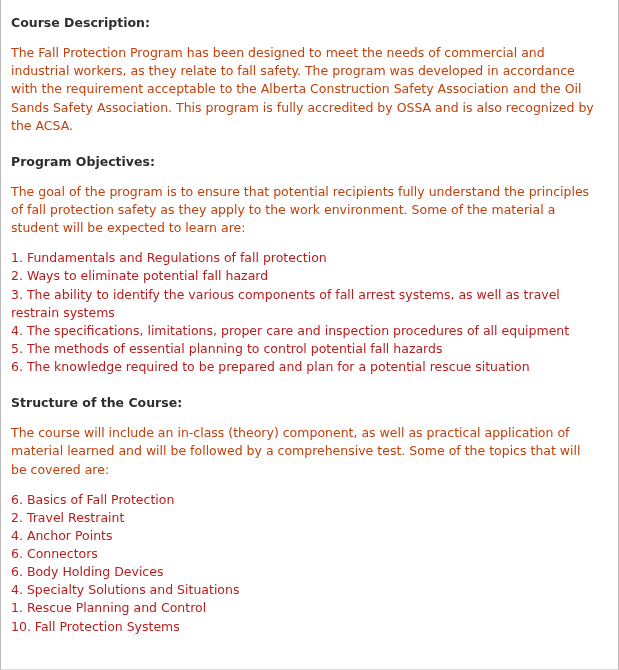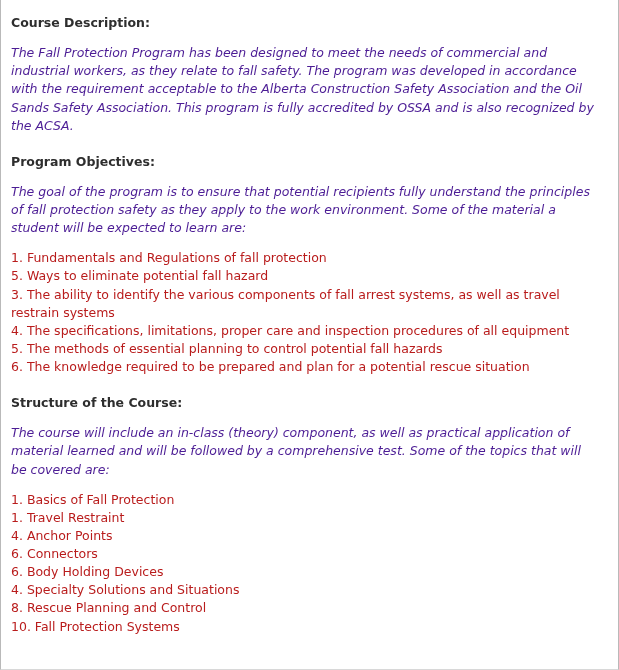--- a/index.html
+++ b/index.html
@@ -30,22 +30,21 @@
     font-weight: bold;
     color: #2e2e2e;
     margin: 0 0 12px 0;
     font-size: 12.5px;
   }
   .heading.spaced {
     margin-top: 18px;
   }
   .para {
     margin: 0 0 12px 0;
-    color: #4c1d95;
-    font-style: italic;
+    color: #c2410c;
   }
   .list {
     margin: 0 0 12px 0;
   }
   .list-item {
     margin: 0;
     color: #b91c1c;
     white-space: normal;
   }
 </style>
@@ -54,33 +53,33 @@
 
 <div class="page">
 
   <h3 class="heading">Course Description:</h3>
   <p class="para">The Fall Protection Program has been designed to meet the needs of commercial and industrial workers, as they relate to fall safety. The program was developed in accordance with the requirement acceptable to the Alberta Construction Safety Association and the Oil Sands Safety Association. This program is fully accredited by OSSA and is also recognized by the ACSA.</p>
 
   <h3 class="heading spaced">Program Objectives:</h3>
   <p class="para">The goal of the program is to ensure that potential recipients fully understand the principles of fall protection safety as they apply to the work environment. Some of the material a student will be expected to learn are:</p>
   <div class="list">
     <p class="list-item">1. Fundamentals and Regulations of fall protection</p>
-    <p class="list-item">5. Ways to eliminate potential fall hazard</p>
+    <p class="list-item">2. Ways to eliminate potential fall hazard</p>
     <p class="list-item">3. The ability to identify the various components of fall arrest systems, as well as travel restrain systems</p>
     <p class="list-item">4. The specifications, limitations, proper care and inspection procedures of all equipment</p>
     <p class="list-item">5. The methods of essential planning to control potential fall hazards</p>
     <p class="list-item">6. The knowledge required to be prepared and plan for a potential rescue situation</p>
   </div>
 
   <h3 class="heading spaced">Structure of the Course:</h3>
   <p class="para">The course will include an in-class (theory) component, as well as practical application of material learned and will be followed by a comprehensive test. Some of the topics that will be covered are:</p>
   <div class="list">
-    <p class="list-item">1. Basics of Fall Protection</p>
-    <p class="list-item">1. Travel Restraint</p>
+    <p class="list-item">6. Basics of Fall Protection</p>
+    <p class="list-item">2. Travel Restraint</p>
     <p class="list-item">4. Anchor Points</p>
     <p class="list-item">6. Connectors</p>
     <p class="list-item">6. Body Holding Devices</p>
     <p class="list-item">4. Specialty Solutions and Situations</p>
-    <p class="list-item">8. Rescue Planning and Control</p>
+    <p class="list-item">1. Rescue Planning and Control</p>
     <p class="list-item">10. Fall Protection Systems</p>
   </div>
 
 </div>
 
 </body></html>

